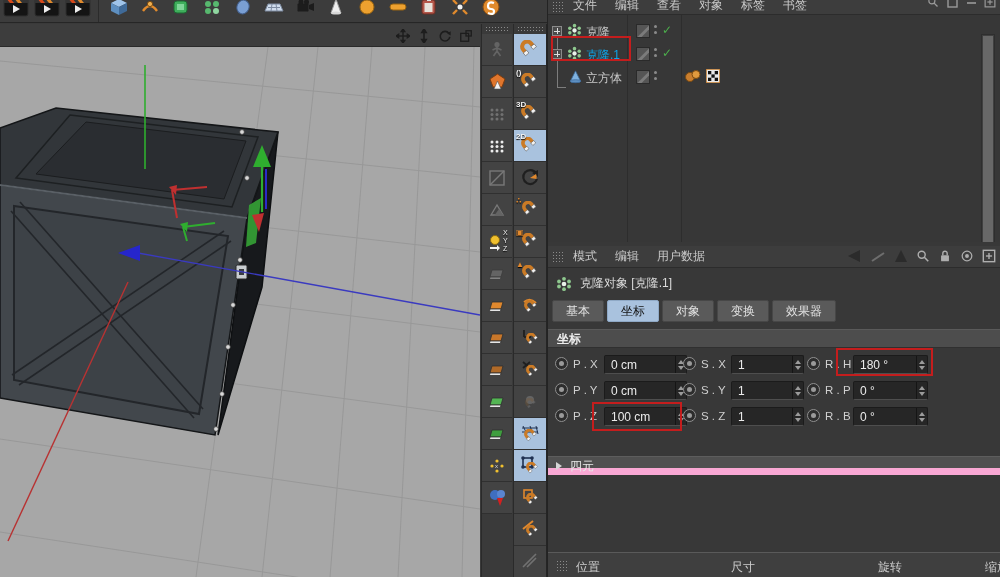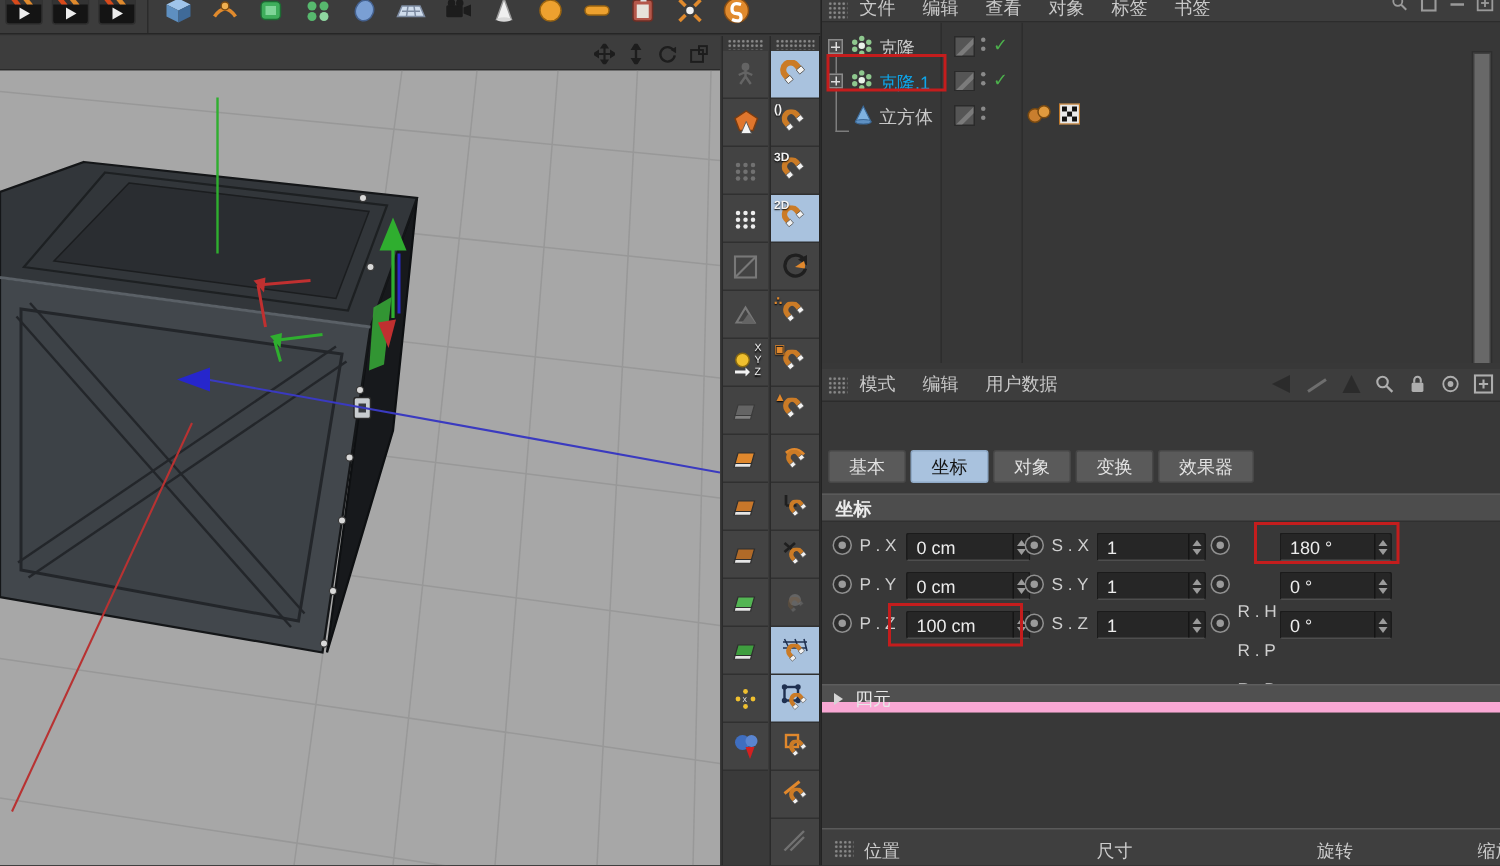--- a/index.html
+++ b/index.html
@@ -97,21 +97,21 @@
           border-bottom-color:#4e4e4e; border-radius:2px; }
   .fval { position:absolute; left:6px; top:2px; font-size:12px; color:#ececec; white-space:nowrap; }
   .spin { position:absolute; right:0; top:0; bottom:0; width:11px; border-left:1px solid #151515;
           display:flex; flex-direction:column; align-items:center; justify-content:center; gap:2px; }
   .spin .up { width:0; height:0; border-left:3.5px solid transparent; border-right:3.5px solid transparent;
               border-bottom:4px solid #9b9b9b; }
   .spin .dn { width:0; height:0; border-left:3.5px solid transparent; border-right:3.5px solid transparent;
               border-top:4px solid #9b9b9b; }
   .c1r { left:7px; }  .c1l { left:25px; }  .c1f { left:56px; width:83px;padding-left:10px; }
   .c2r { left:135px; } .c2l { left:153px; } .c2f { left:183px; width:73px; }
-  .c3r { left:259px; } .c3l { left:277px;margin-top:44px; } .c3f { left:305px; width:75px; }
+  .c3r { left:259px; } .c3l { left:277px; } .c3f { left:305px; width:75px; }
 
   .order-row { position:absolute; left:0; top:432px; width:100%; height:20px; }
   .order-label { position:absolute; left:258px; top:3px; width:50px; text-align:right; font-size:11.5px; color:#cfcfcf; }
   .dropdown { position:absolute; left:318px; top:0; width:65px; height:18px; background:#2c2c2c;
               border:1px solid #1b1b1b; border-bottom-color:#4e4e4e; border-radius:2px; }
   .dropdown .dval { position:absolute; left:8px; top:2px; font-size:11.5px; color:#e8e8e8; }
   .dropdown .darr { position:absolute; right:4px; top:7px; width:0; height:0;
                     border-left:4px solid transparent; border-right:4px solid transparent; border-top:5px solid #b5b5b5; }
 
   .group-bar { position:absolute; left:0; width:100%; height:19px; background:#505050;
@@ -824,20 +824,26 @@
           </svg>
         <svg width="14" height="14">
             <use href="#sym-target"></use>
           </svg>
         <svg width="14" height="14">
             <use href="#sym-plusbox"></use>
           </svg>
       </span>
     </div>
 
+    <div class="am-title">
+      <svg width="16" height="16">
+          <use href="#sym-cloner"></use>
+        </svg>
+      <span>克隆对象 [克隆.1]</span>
+    </div>
 
     <div class="am-tabs">
       <span class="tab">基本</span>
       <span class="tab active">坐标</span>
       <span class="tab">对象</span>
       <span class="tab">变换</span>
       <span class="tab">效果器</span>
     </div>
 
     <div class="sec-header">坐标</div>

